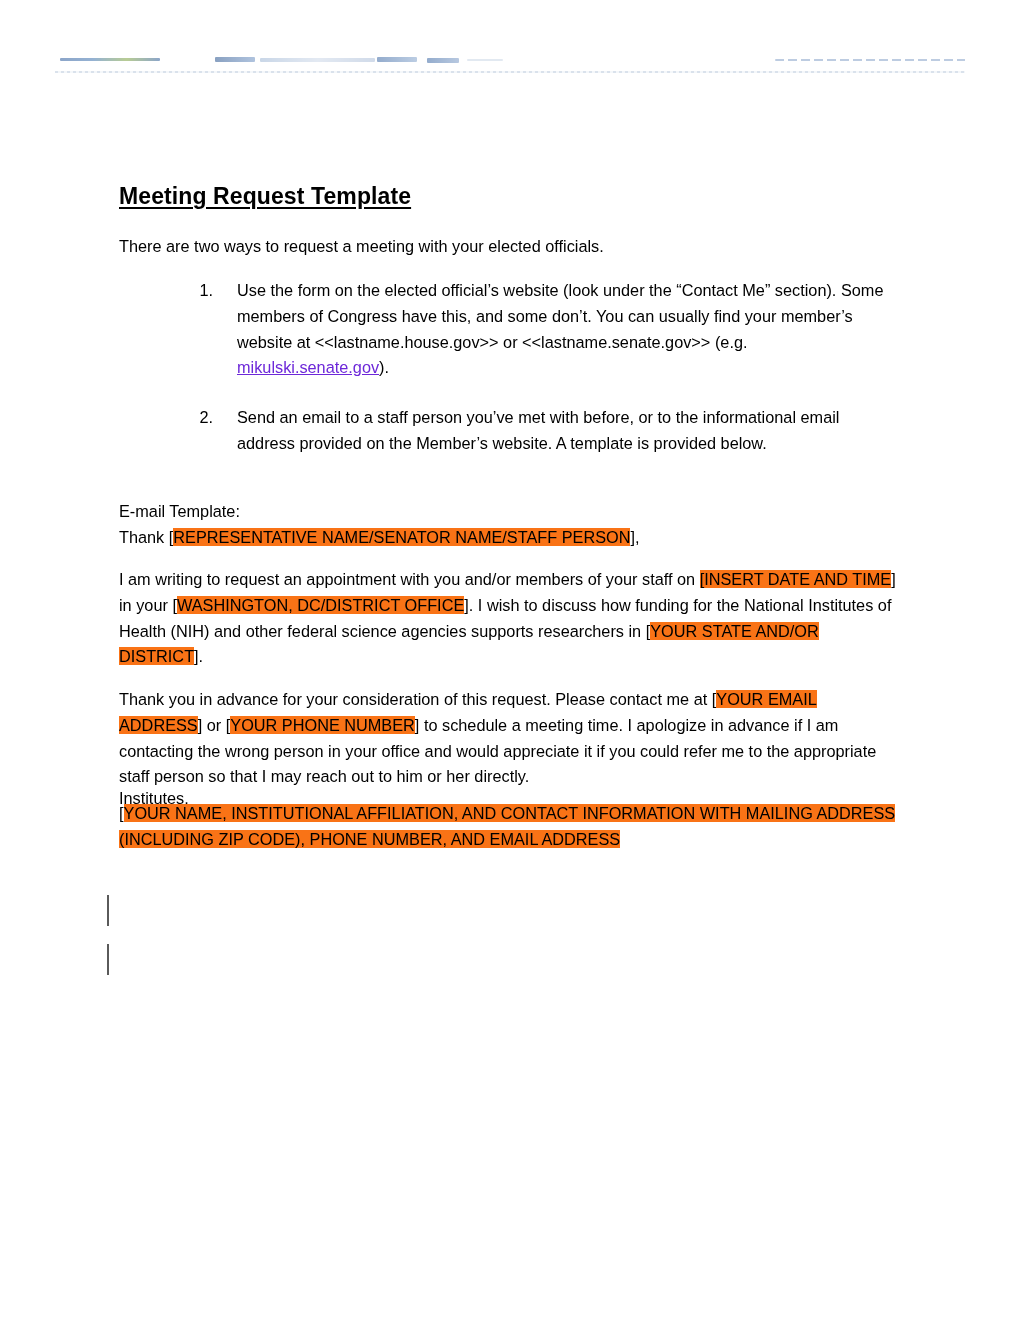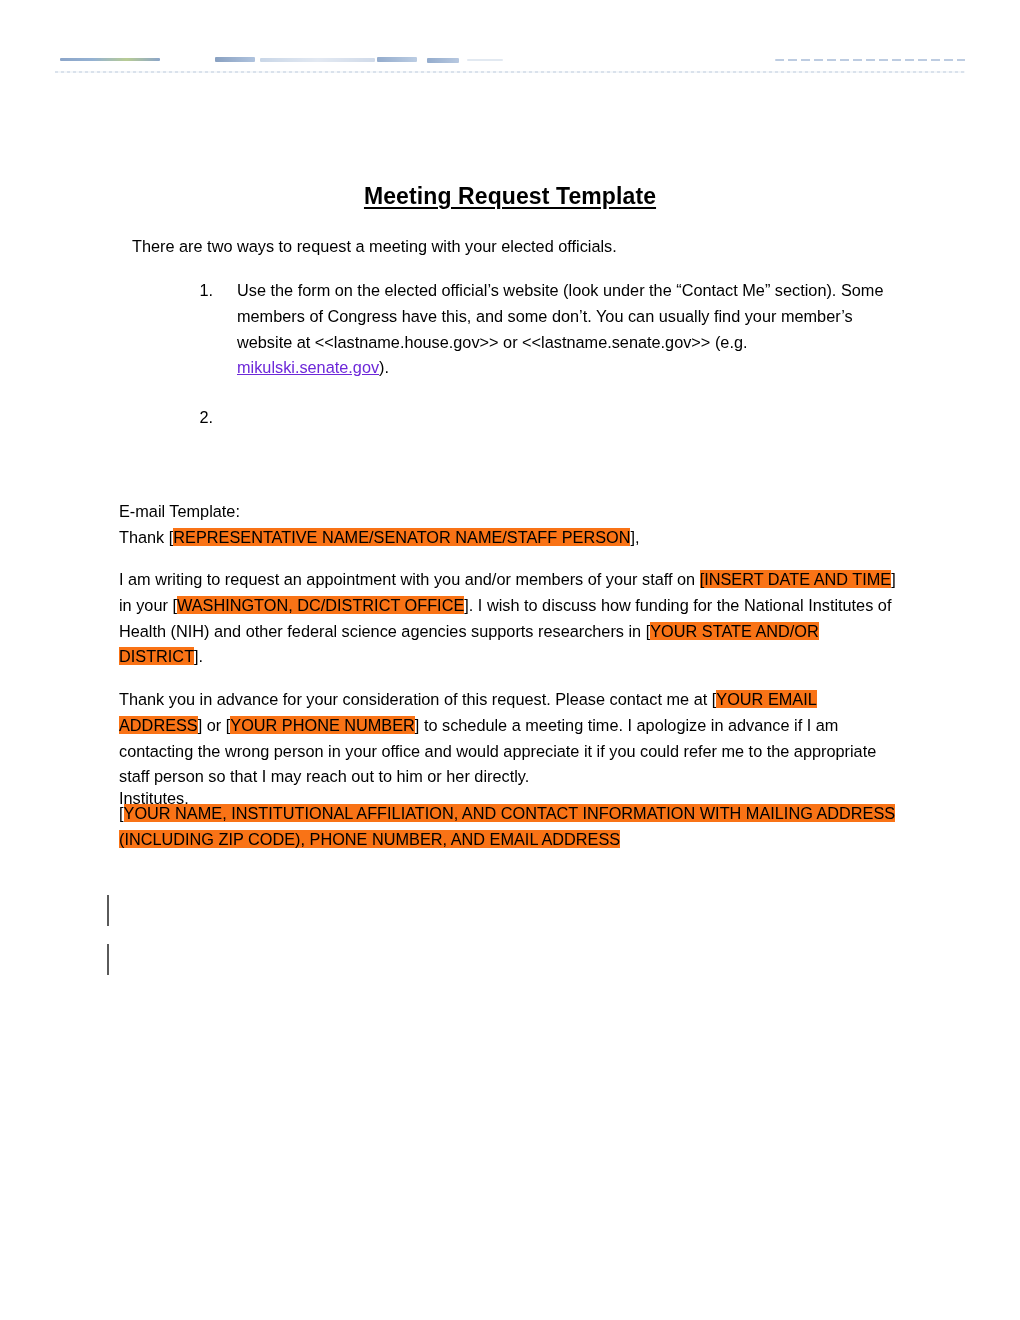--- a/index.html
+++ b/index.html
@@ -70,21 +70,20 @@
     width: 782px;
   }
 
   h1.doc-title {
     margin: 0;
     padding: 0;
     position: absolute;
     left: 0;
     top: 183px;
     width: 782px;
-    text-align: center;
     font-size: 23px;
     font-weight: bold;
     letter-spacing: .1px;
   }
   h1.doc-title span.ttl {
     text-decoration: underline;
     text-underline-offset: 3px;
   }
 
   p.para {
@@ -154,28 +153,28 @@
 
     <div class="hdr-rule"></div>
   </div>
 
   <div class="doc">
 
     <h1 class="doc-title">
       <span class="ttl">Meeting Request Template</span>
     </h1>
 
-    <p class="para" style="top:234px;margin-left:13px;">There are two ways to request a meeting with your elected officials.</p>
+    <p class="para" style="top:234px;">There are two ways to request a meeting with your elected officials.</p>
 
     <ol class="steps" style="top:278px;">
       <li class="step1">
         <span class="num">1.</span><span>Use the form on the elected official’s website (look under the “Contact Me” section). Some members of Congress have this, and some don’t. You can usually find your member’s website at &lt;&lt;lastname.house.gov&gt;&gt; or &lt;&lt;lastname.senate.gov&gt;&gt; (e.g. </span><a class="doclink" href="#">mikulski.senate.gov</a><span>).</span>
       </li>
       <li class="step2">
-        <span class="num">2.</span>
+        <span class="num">2.</span><span>Send an email to a staff person you’ve met with before, or to the informational email address provided on the Member’s website. A template is provided below.</span>
       </li>
     </ol>
 
     <p class="para" style="top:499px;">E-mail Template:</p>
 
     <p class="para" style="top:525px;"><span>Thank [</span><span class="hl">REPRESENTATIVE NAME/SENATOR NAME/STAFF PERSON</span><span>],</span></p>
 
     <p class="para" style="top:567px;"><span>I am writing to request an appointment with you and/or members of your staff on </span><span class="hl">[INSERT DATE AND TIME</span><span>] in your [</span><span class="hl">WASHINGTON, DC/DISTRICT OFFICE</span><span>]. I wish to discuss how funding for the National Institutes of Health (NIH) and other federal science agencies supports researchers in [</span><span class="hl">YOUR STATE AND/OR DISTRICT</span><span>].</span></p>
 
     <p class="para" style="top:687px;"><span>Thank you in advance for your consideration of this request. Please contact me at [</span><span class="hl">YOUR EMAIL ADDRESS</span><span>] or [</span><span class="hl">YOUR PHONE NUMBER</span><span>] to schedule a meeting time. I apologize in advance if I am contacting the wrong person in your office and would appreciate it if you could refer me to the appropriate staff person so that I may reach out to him or her directly.</span></p>

